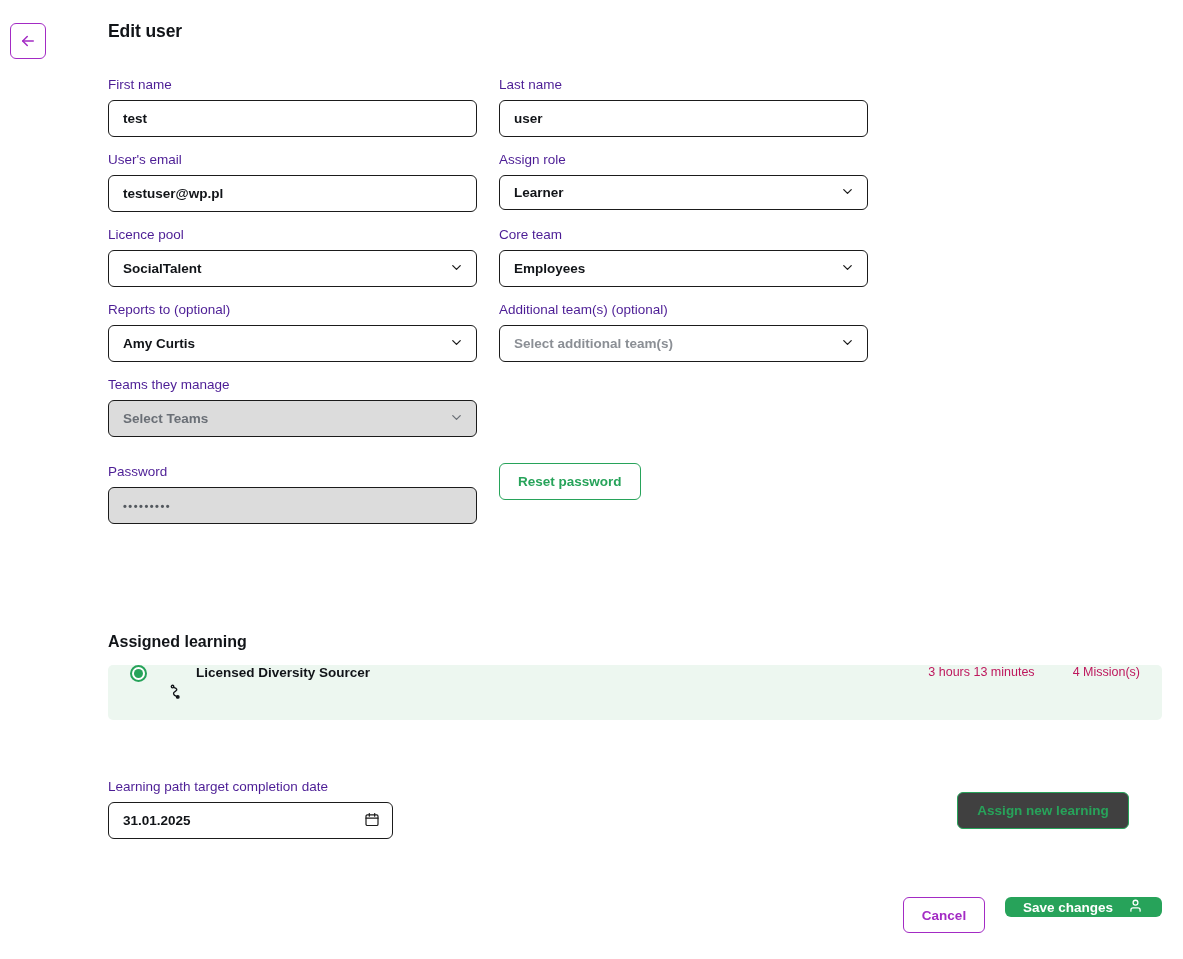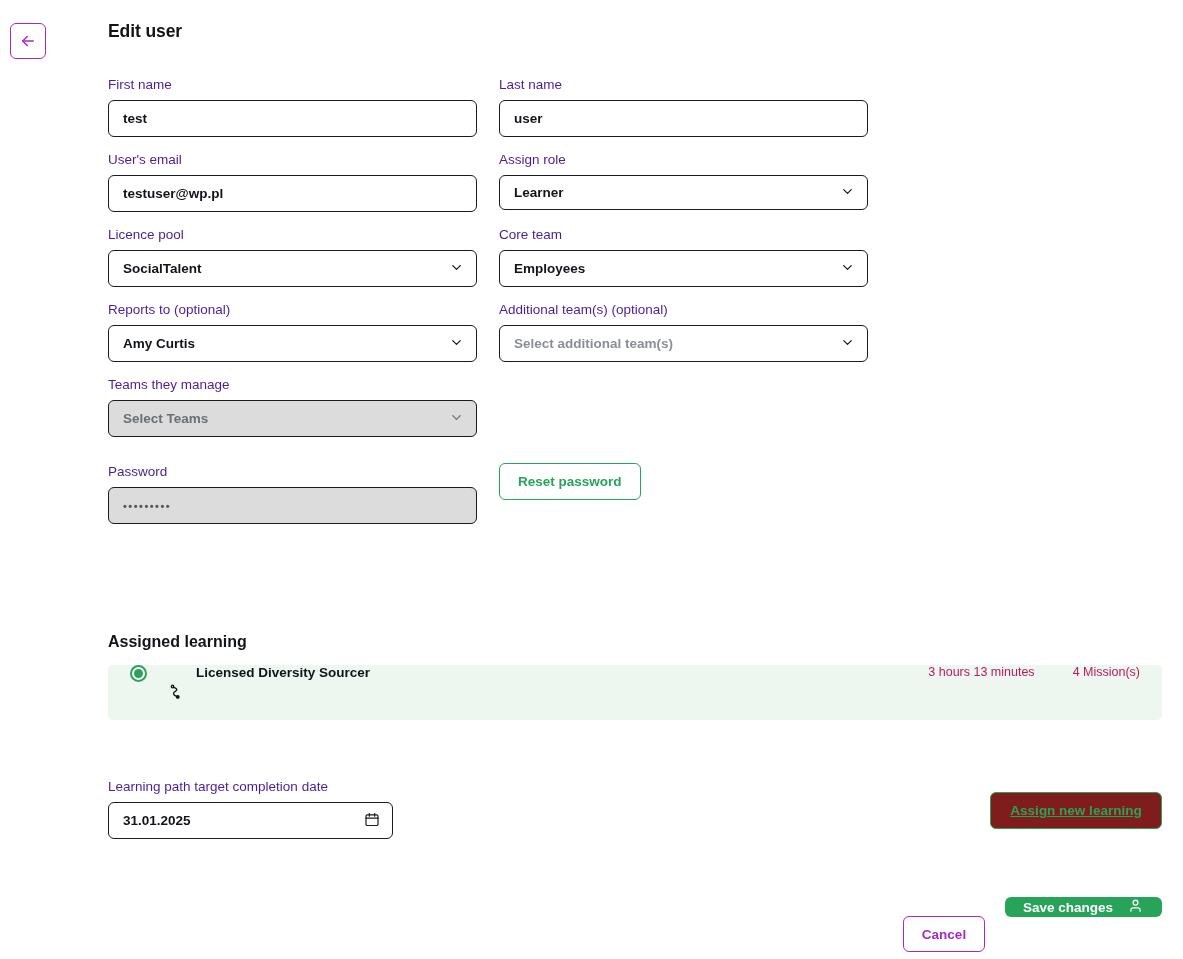--- a/index.html
+++ b/index.html
@@ -170,47 +170,45 @@
     white-space: nowrap;
   }
   .learn-meta.second { margin-left: 38px; }
 
   
   .target-block { position: absolute; left: 108px; top: 778px; width: 285px; }
   .target-block .ctl { height: 37px; font-weight: bold; }
 
   .assign-btn {
     position: absolute;
-    left: 990px; top: 792px;
+    left: 957px; top: 792px;
     width: 172px; height: 37px;
     border: 1.4px solid #27a35a;
     border-radius: 6px;
-    background: #7f1d1d;
+    background: #404040;
     color: #27a35a;
     font-size: 13.5px;
     font-weight: bold;
     font-family: "Liberation Sans", sans-serif;
     cursor: pointer;
-    text-decoration: underline;
   }
 
   
   .cancel-btn {
     position: absolute;
     left: 903px; top: 897px;
     width: 82px; height: 36px;
     border: 1.4px solid #a32bc4;
     border-radius: 6px;
     background: #ffffff;
     color: #a32bc4;
     font-size: 13.5px;
     font-weight: bold;
     font-family: "Liberation Sans", sans-serif;
     cursor: pointer;
-    margin-top: 19px;
   }
   .save-btn {
     position: absolute;
     left: 1005px; top: 897px;
     width: 157px; height: 20px;
     border: none;
     border-radius: 6px;
     background: #27a35a;
     color: #ffffff;
     font-size: 13.5px;

